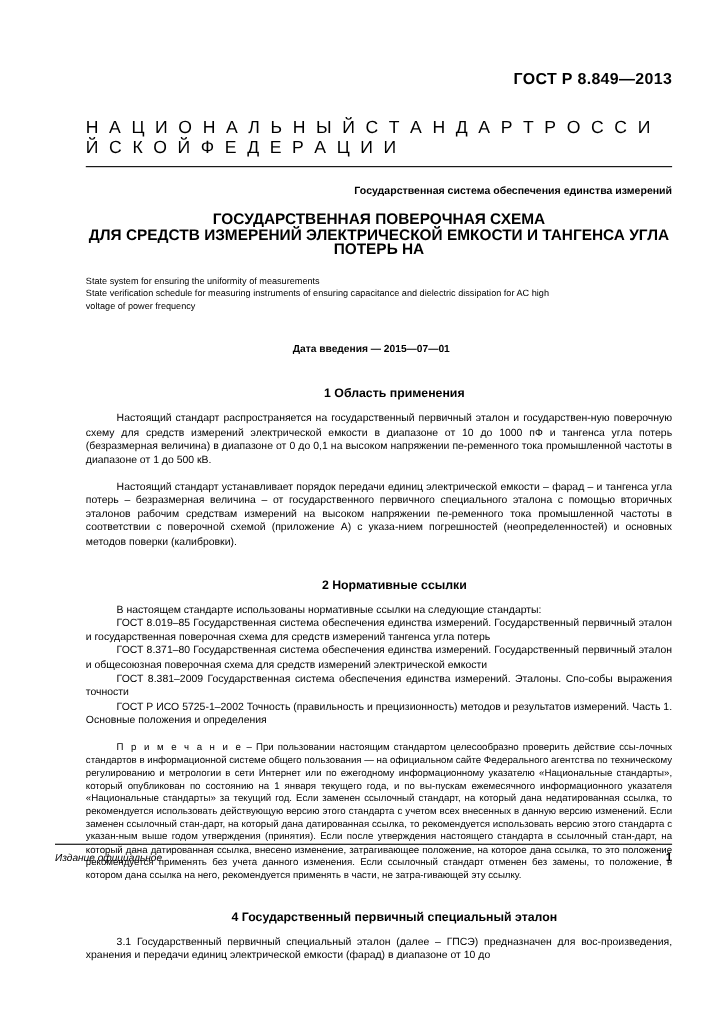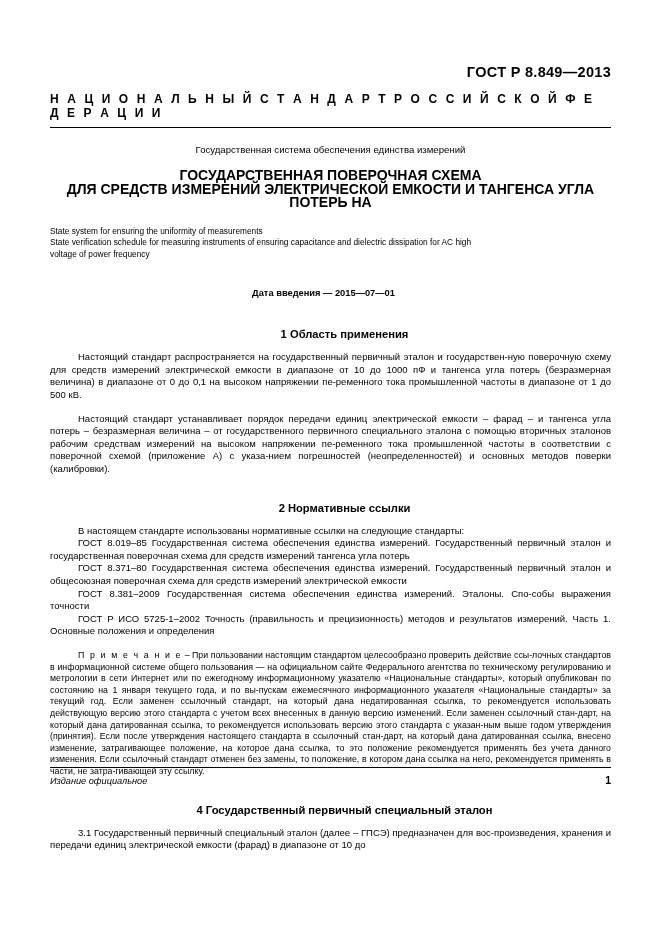--- a/index.html
+++ b/index.html
@@ -14,48 +14,48 @@
     color: #000000;
     position: relative;
     overflow: hidden;
   }
   .page {
     position: absolute;
     left: 0; top: 0;
     width: 661px;
     height: 824px;
     box-sizing: border-box;
-    padding: 56px 50px 30px 50px;
+    padding: 56px 50px 30px 78px;
   }
   .gost-number {
     text-align: right;
     font-size: 14.5px;
     font-weight: bold;
     letter-spacing: 0.3px;
     margin-top: 8px;
     margin-right: 0px;
   }
   .national-standard {
-    margin-top: 12px;
-    font-size: 12px;
-    font-weight: bold;
+    margin-top: 28px;
+    font-size: 16px;
+    font-weight: normal;
     letter-spacing: 2.6px;
     text-align: left;
     padding-left: 0px;
   }
   .rule {
     border: none;
     border-top: 1.6px solid #000;
     margin: 7px 0 0 0;
     height: 0;
   }
   .sys-line {
-    text-align: center;
+    text-align: right;
     font-size: 9.6px;
-    font-weight: normal;
+    font-weight: bold;
     margin-top: 16px;
   }
   .title-block {
     text-align: center;
     font-weight: bold;
     font-size: 14px;
     line-height: 13.6px;
     margin-top: 14px;
     text-transform: uppercase;
   }

